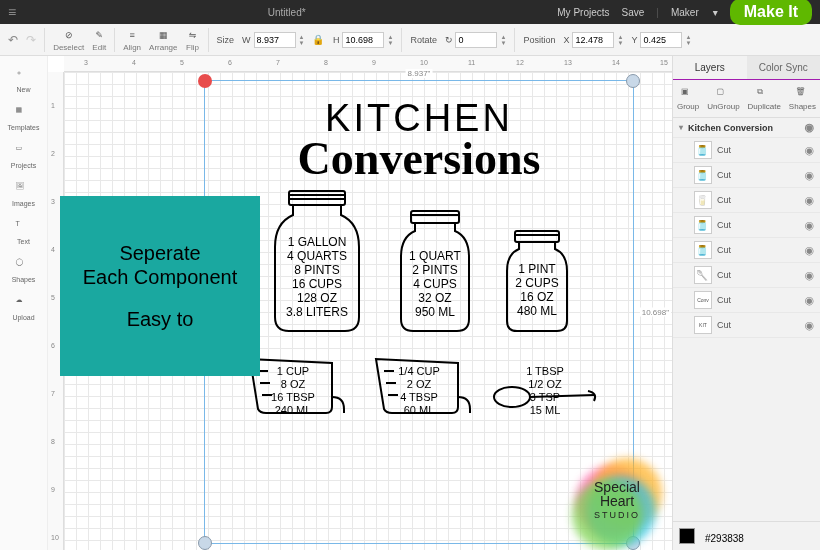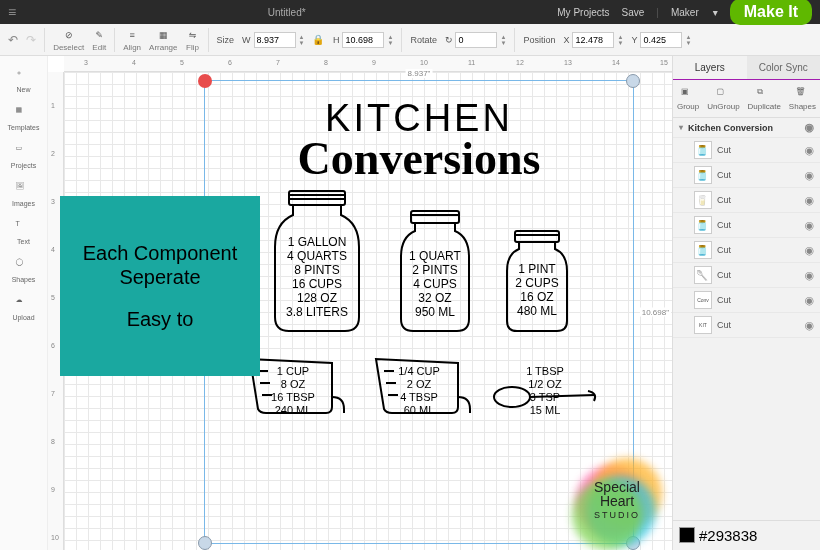--- a/index.html
+++ b/index.html
@@ -307,22 +307,22 @@
                 <div>1/2 OZ</div>
                 <div>3 TSP</div>
                 <div>15 ML</div>
               </div>
             </div>
         </div>
       </div>
     </div>
 
     <div class="callout">
+      <div>Seperate</div>
       <div>Each Component</div>
-      <div>Seperate</div>
       <div style="height:18px"></div>
       <div>Easy to</div>
     </div>
   </div>
 
   <div class="rpanel">
     <div class="tabs">
       <div class="tab active">Layers</div>
       <div class="tab">Color Sync</div>
     </div>
@@ -392,21 +392,21 @@
           <span>Cut</span>
           <span class="eye">◉</span>
         </div>
       <div class="layer">
           <span style="width:10px"></span>
           <span class="thumb" style="font-size:5px">KIT</span>
           <span>Cut</span>
           <span class="eye">◉</span>
         </div>
     </div>
-    <div style="border-top:1px solid #ddd;padding:6px;display:flex;align-items:flex-start;gap:4px;font-size:15px">
+    <div style="border-top:1px solid #ddd;padding:6px;display:flex;align-items:flex-end;gap:10px;font-size:10px">
       <div style="width:16px;height:16px;background:#000;border:1px solid #999"></div>
       <span>#293838</span>
     </div>
   </div>
 </div>
 
 <div class="logo">
   <div class="blob" style="background:#ff5ea8;left:4px;top:10px"></div>
   <div class="blob" style="background:#ffb020;left:20px;top:2px"></div>
   <div class="blob" style="background:#2ec4e6;left:14px;top:20px"></div>

